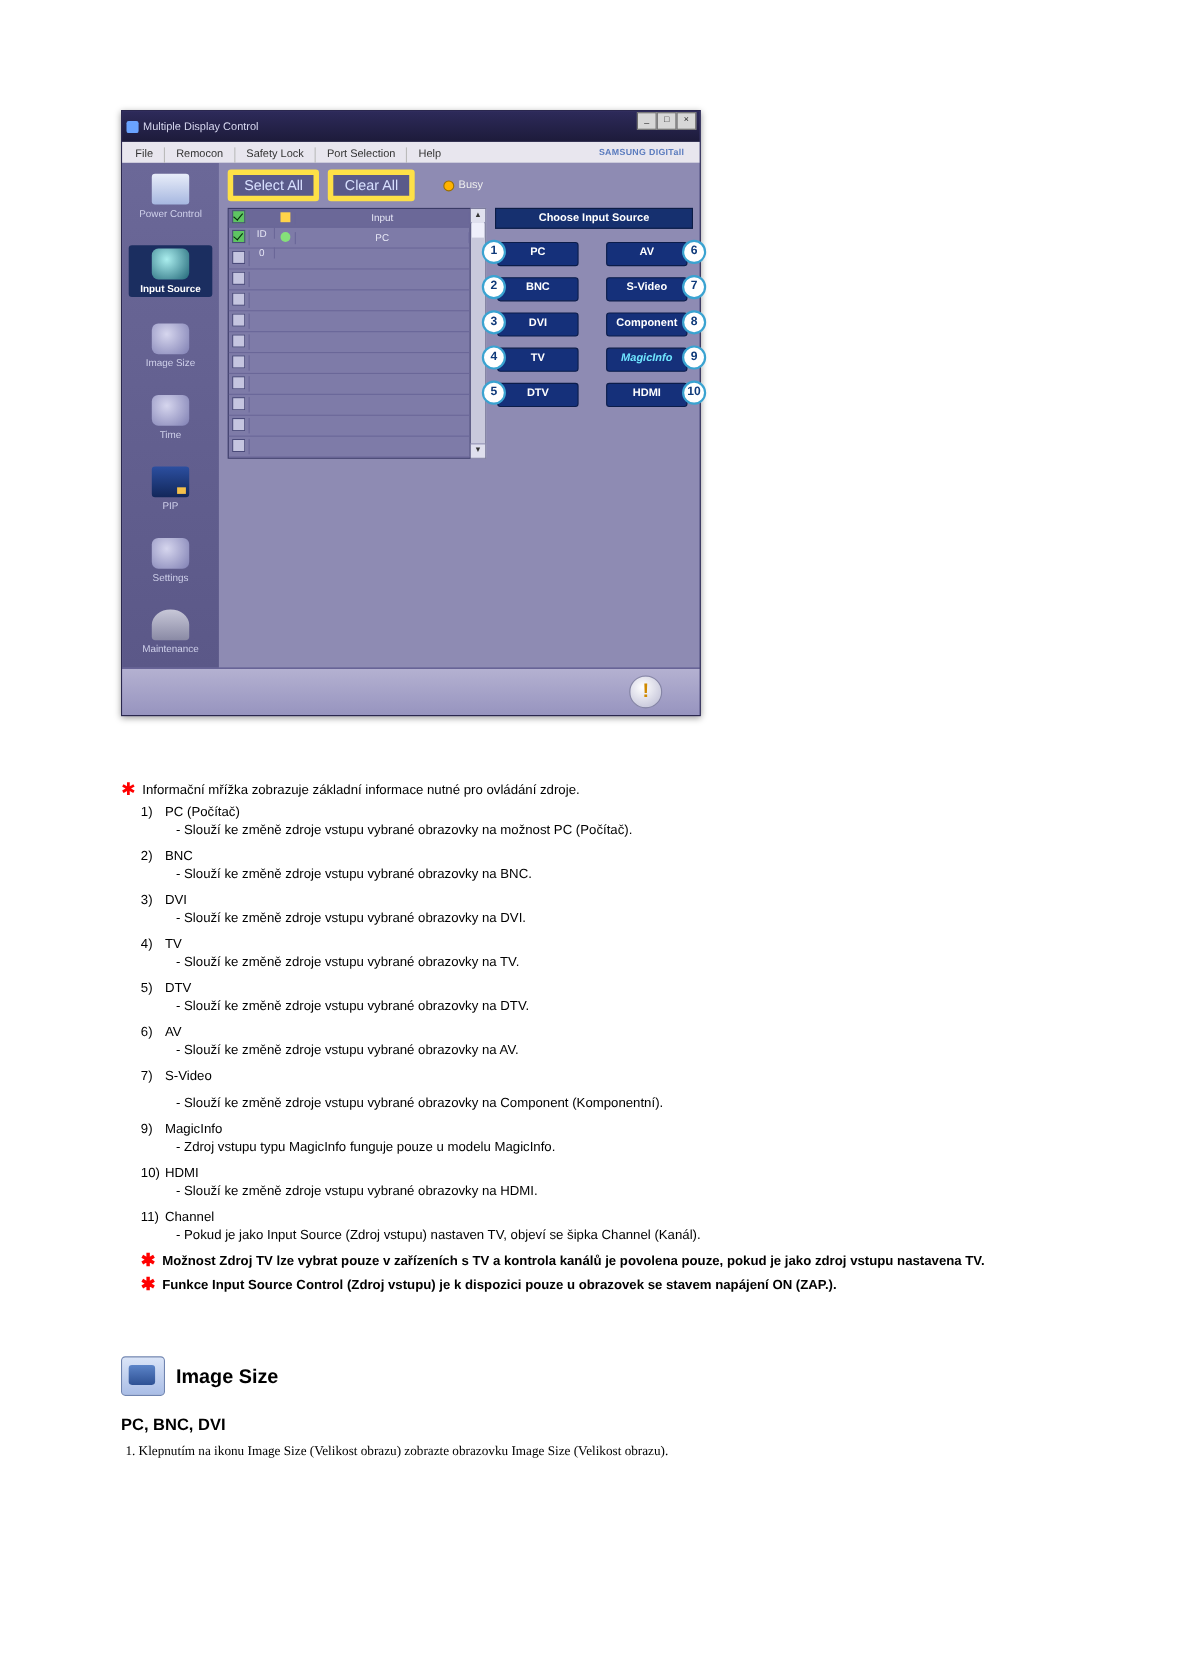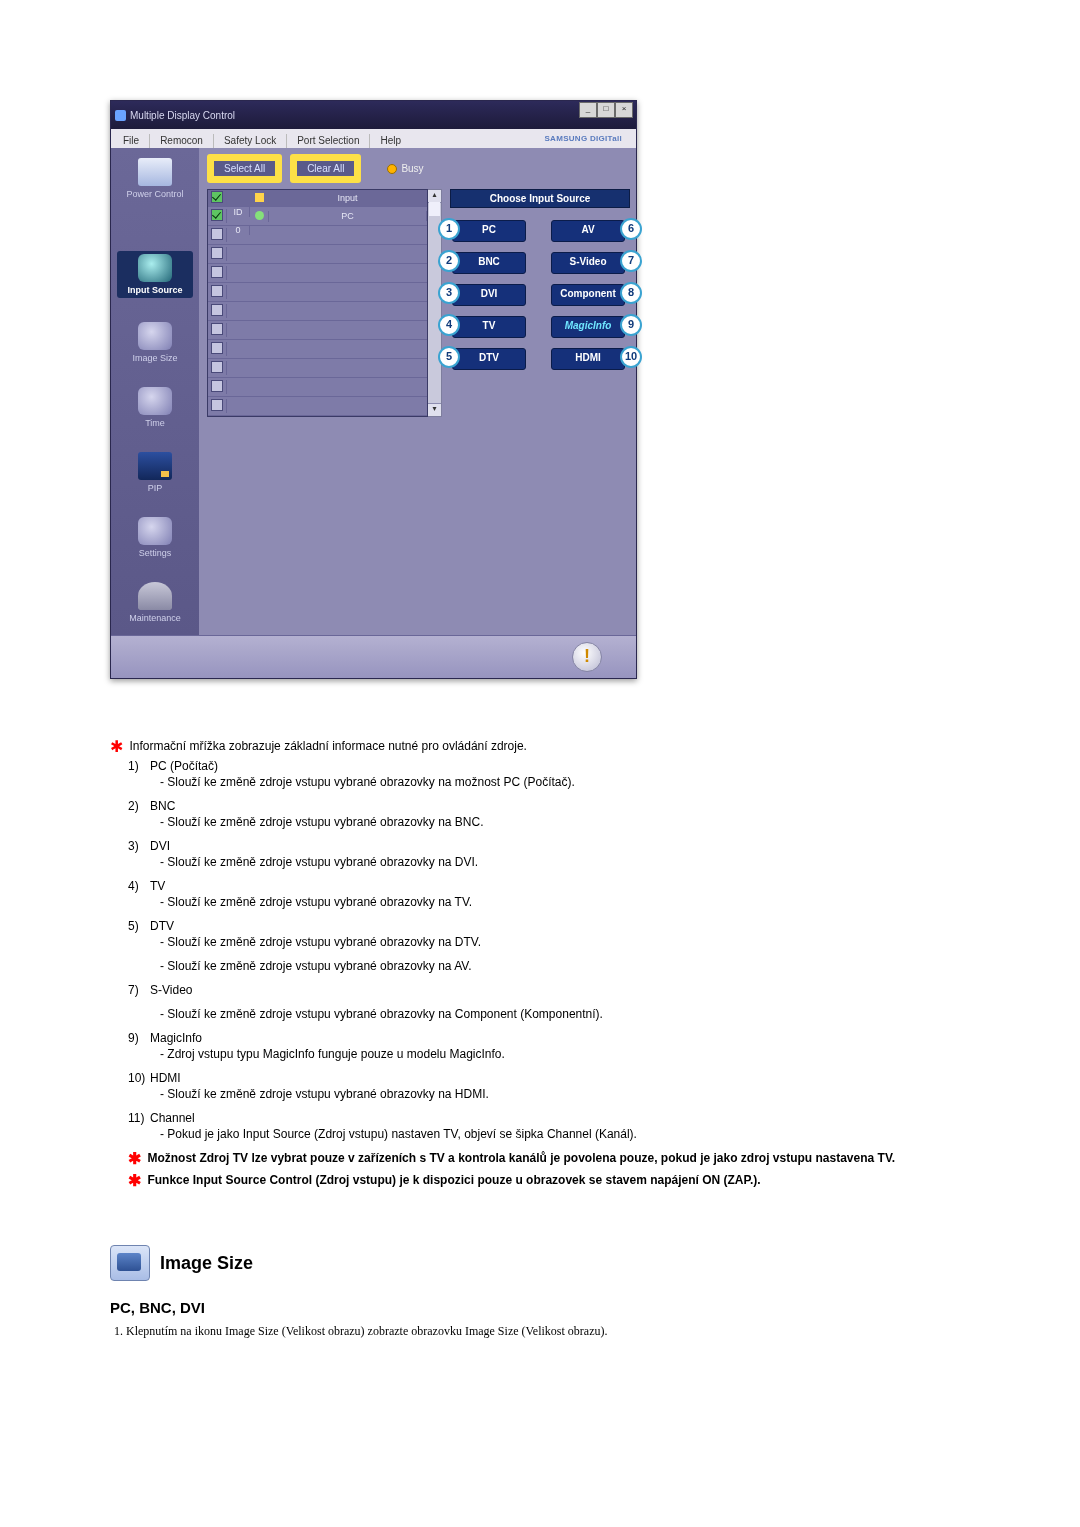--- a/index.html
+++ b/index.html
@@ -74,37 +74,37 @@
     font-size: 9px; margin-bottom: 6px;
   }
   .side-icon {
     width: 34px; height: 28px; margin: 0 auto 3px;
     background: radial-gradient(circle at 40% 35%, #d6d6ee, #7f7fb3);
     border-radius: 6px;
   }
   .side-item.pc .side-icon { background: linear-gradient(#e8edf9, #a6b7e0); border-radius: 3px; }
   .side-item.active {
     background: #1b2e60; color: #fff; font-weight: bold;
-    border-radius: 3px; padding: 3px 0; margin-top: 28px;
+    border-radius: 3px; padding: 3px 0;
   }
   .side-item.active .side-icon { background: radial-gradient(circle at 40% 35%, #aee, #267); }
   .side-item.pip .side-icon { background: linear-gradient(#2c4fa0, #12275a); border-radius: 3px; position: relative; }
   .side-item.pip .side-icon::after { content:''; position:absolute; right:3px; bottom:3px; width:8px; height:6px; background:#f4c04a; }
   .side-item.ms .side-icon { background: linear-gradient(#c8c8d8, #8a8aa5); border-radius: 50% 50% 10% 10%; }
 
   
   .main {
     flex: 1; padding: 6px 6px 6px 8px; position: relative;
   }
   .toolbar {
     display: flex; align-items: center; gap: 8px; margin-bottom: 6px;
   }
   .tbtn {
-    font-size: 10px; color: #d8e0ff; background: #5a5a8a;
-    border: 7px solid #fde047; padding: 2px 10px; border-radius: 3px;
+    font-size: 13px; color: #d8e0ff; background: #5a5a8a;
+    border: 5px solid #fde047; padding: 2px 10px; border-radius: 3px;
   }
   .busy { display: flex; align-items: flex-end; gap: 4px; font-size: 10px; color: #eee; margin-left: 18px; }
   .busy-dot { width: 8px; height: 8px; border-radius: 50%; background: #ffb300; border: 1px solid #9b6e00; }
 
   .grid-wrap { display: flex; }
   .grid {
     width: 219px; border: 1px solid #3a3a66;
     background: #7e7ba8;
   }
   .grid-head, .grid-row {
@@ -446,20 +446,21 @@
       </li>
       <li>
         <div><span class="num">4)</span><span>TV</span></div>
         <div class="sub">- Slouží ke změně zdroje vstupu vybrané obrazovky na TV.</div>
       </li>
       <li>
         <div><span class="num">5)</span><span>DTV</span></div>
         <div class="sub">- Slouží ke změně zdroje vstupu vybrané obrazovky na DTV.</div>
       </li>
       <li>
+        <div><span class="num">6)</span><span>AV</span></div>
         <div class="sub">- Slouží ke změně zdroje vstupu vybrané obrazovky na AV.</div>
       </li>
       <li>
         <div><span class="num">7)</span><span>S-Video</span></div>
       </li>
       <li>
         <div class="sub">- Slouží ke změně zdroje vstupu vybrané obrazovky na Component (Komponentní).</div>
       </li>
       <li>
         <div><span class="num">9)</span><span>MagicInfo</span></div>

